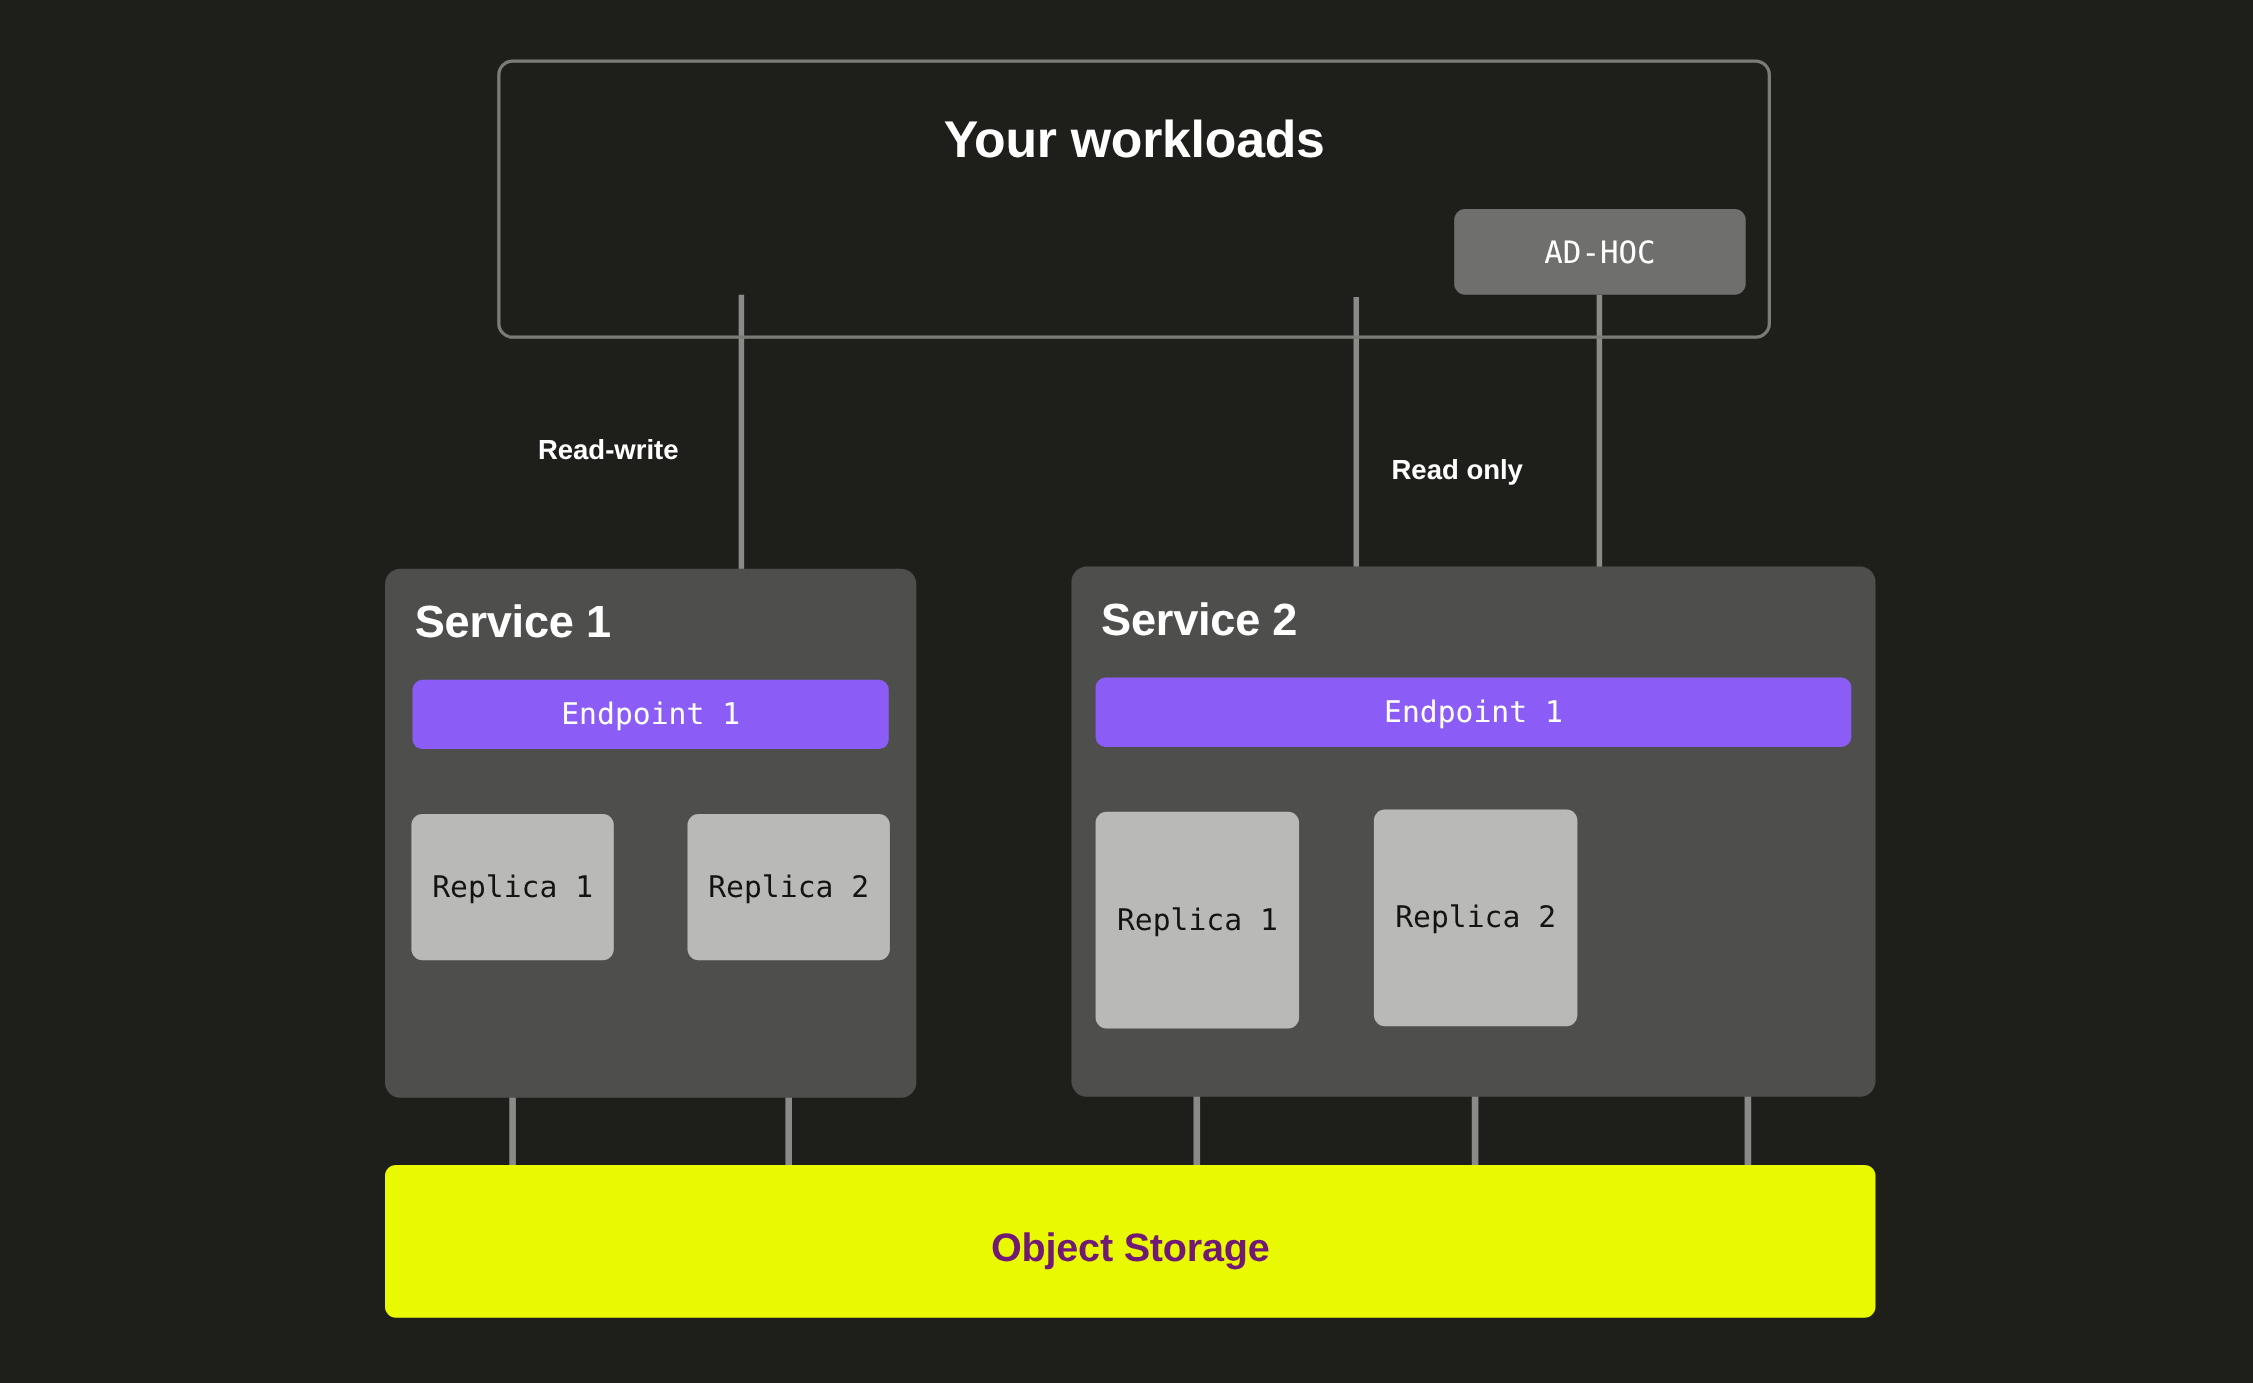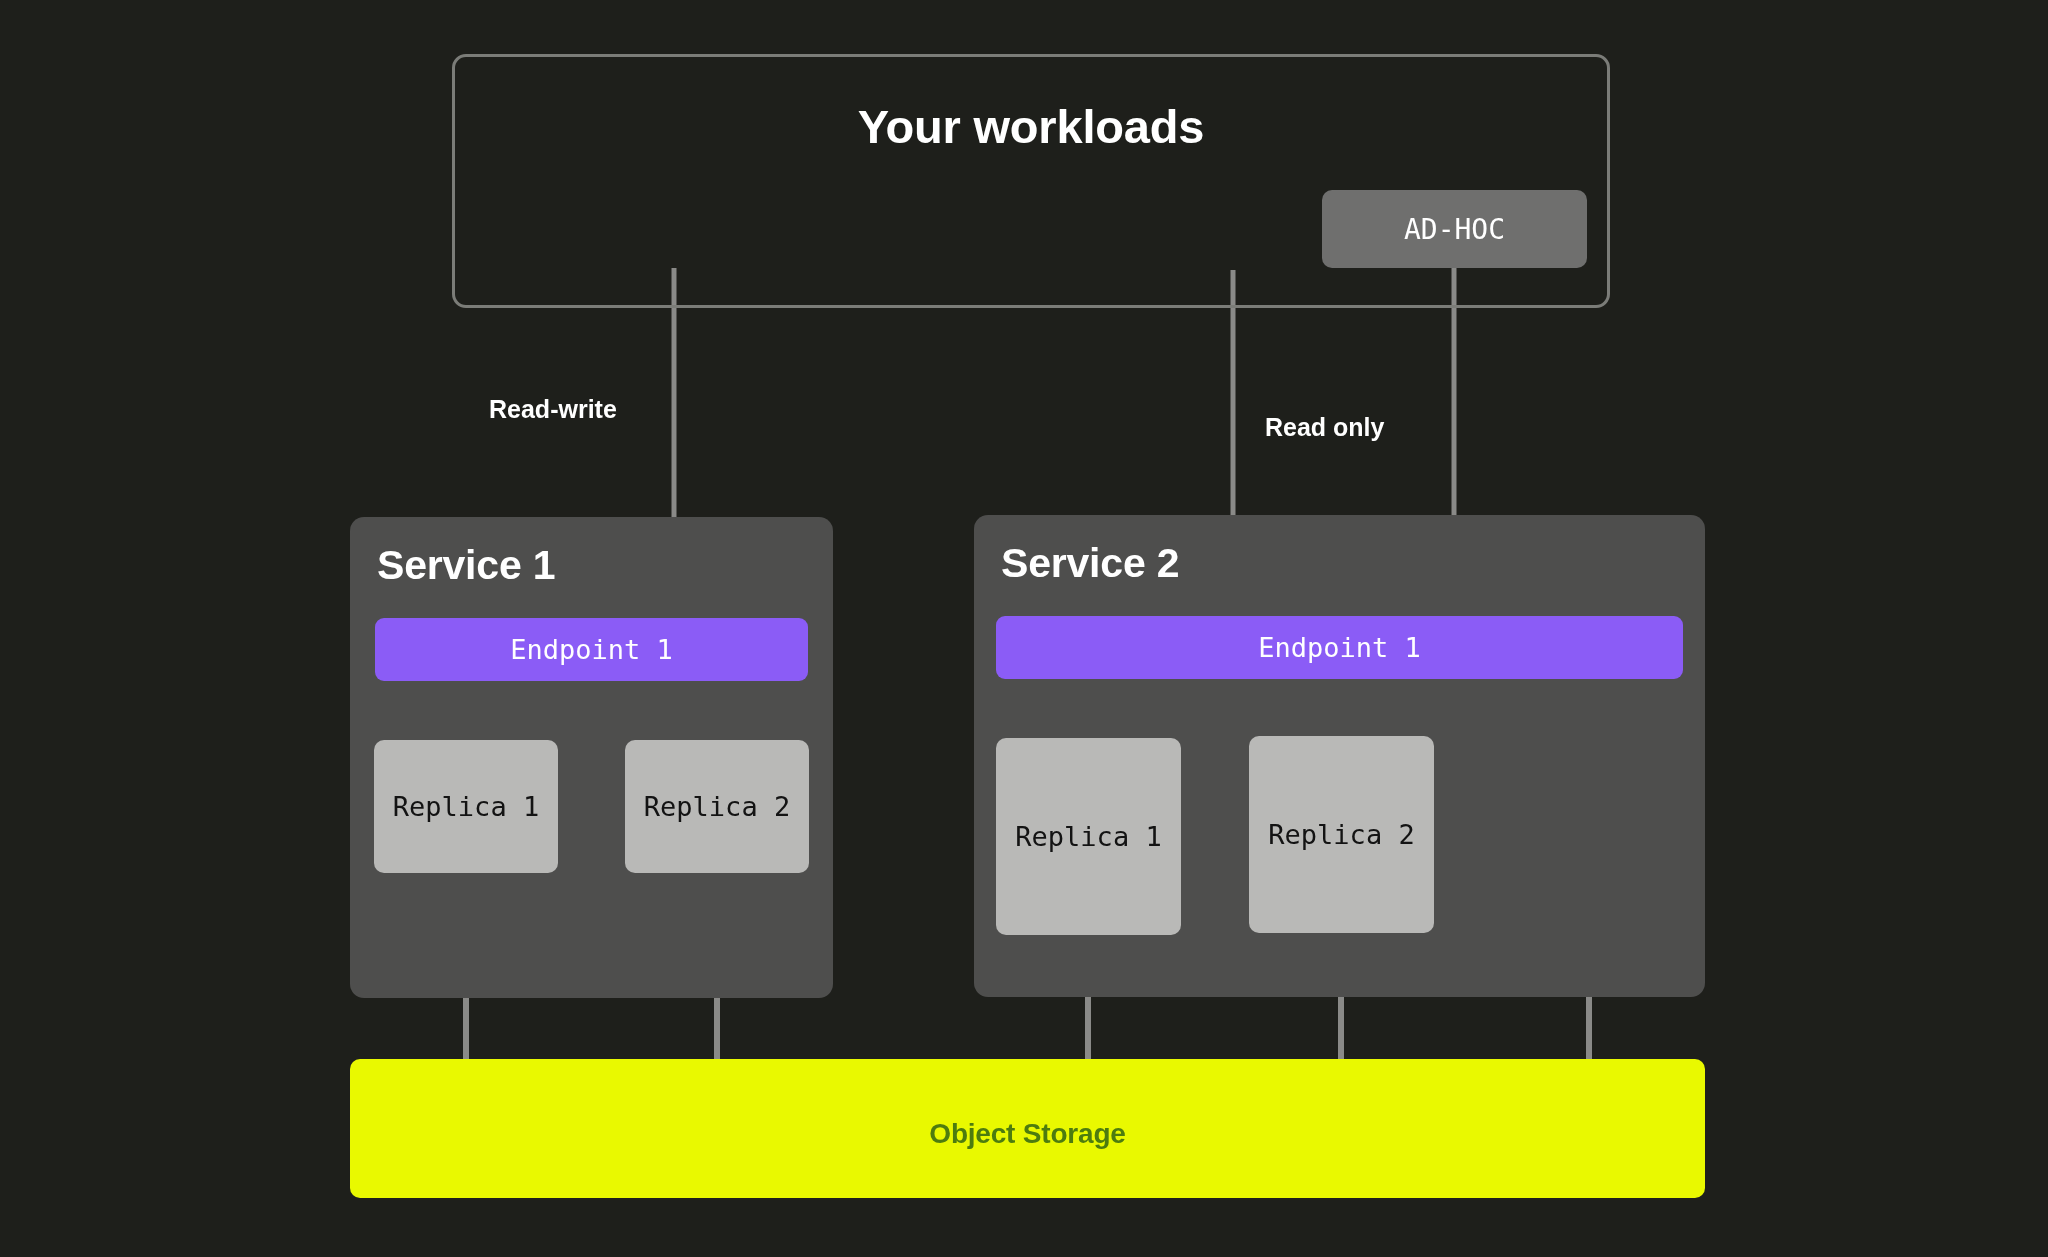--- a/index.html
+++ b/index.html
@@ -153,22 +153,22 @@
     height: 139px;
     background: #e9f900;
     border-radius: 10px;
     z-index: 4;
     display: flex;
     align-items: center;
     justify-content: center;
     box-sizing: border-box;
   }
   #object-storage-label {
-    color: #4d7c0f;
-    font-size: 28px;
+    color: #701a75;
+    font-size: 36px;
     font-weight: bold;
     letter-spacing: -0.2px;
     margin-top: 11px;
   }
 </style>
 </head>
 <body>
 
 <div id="stage">
 

